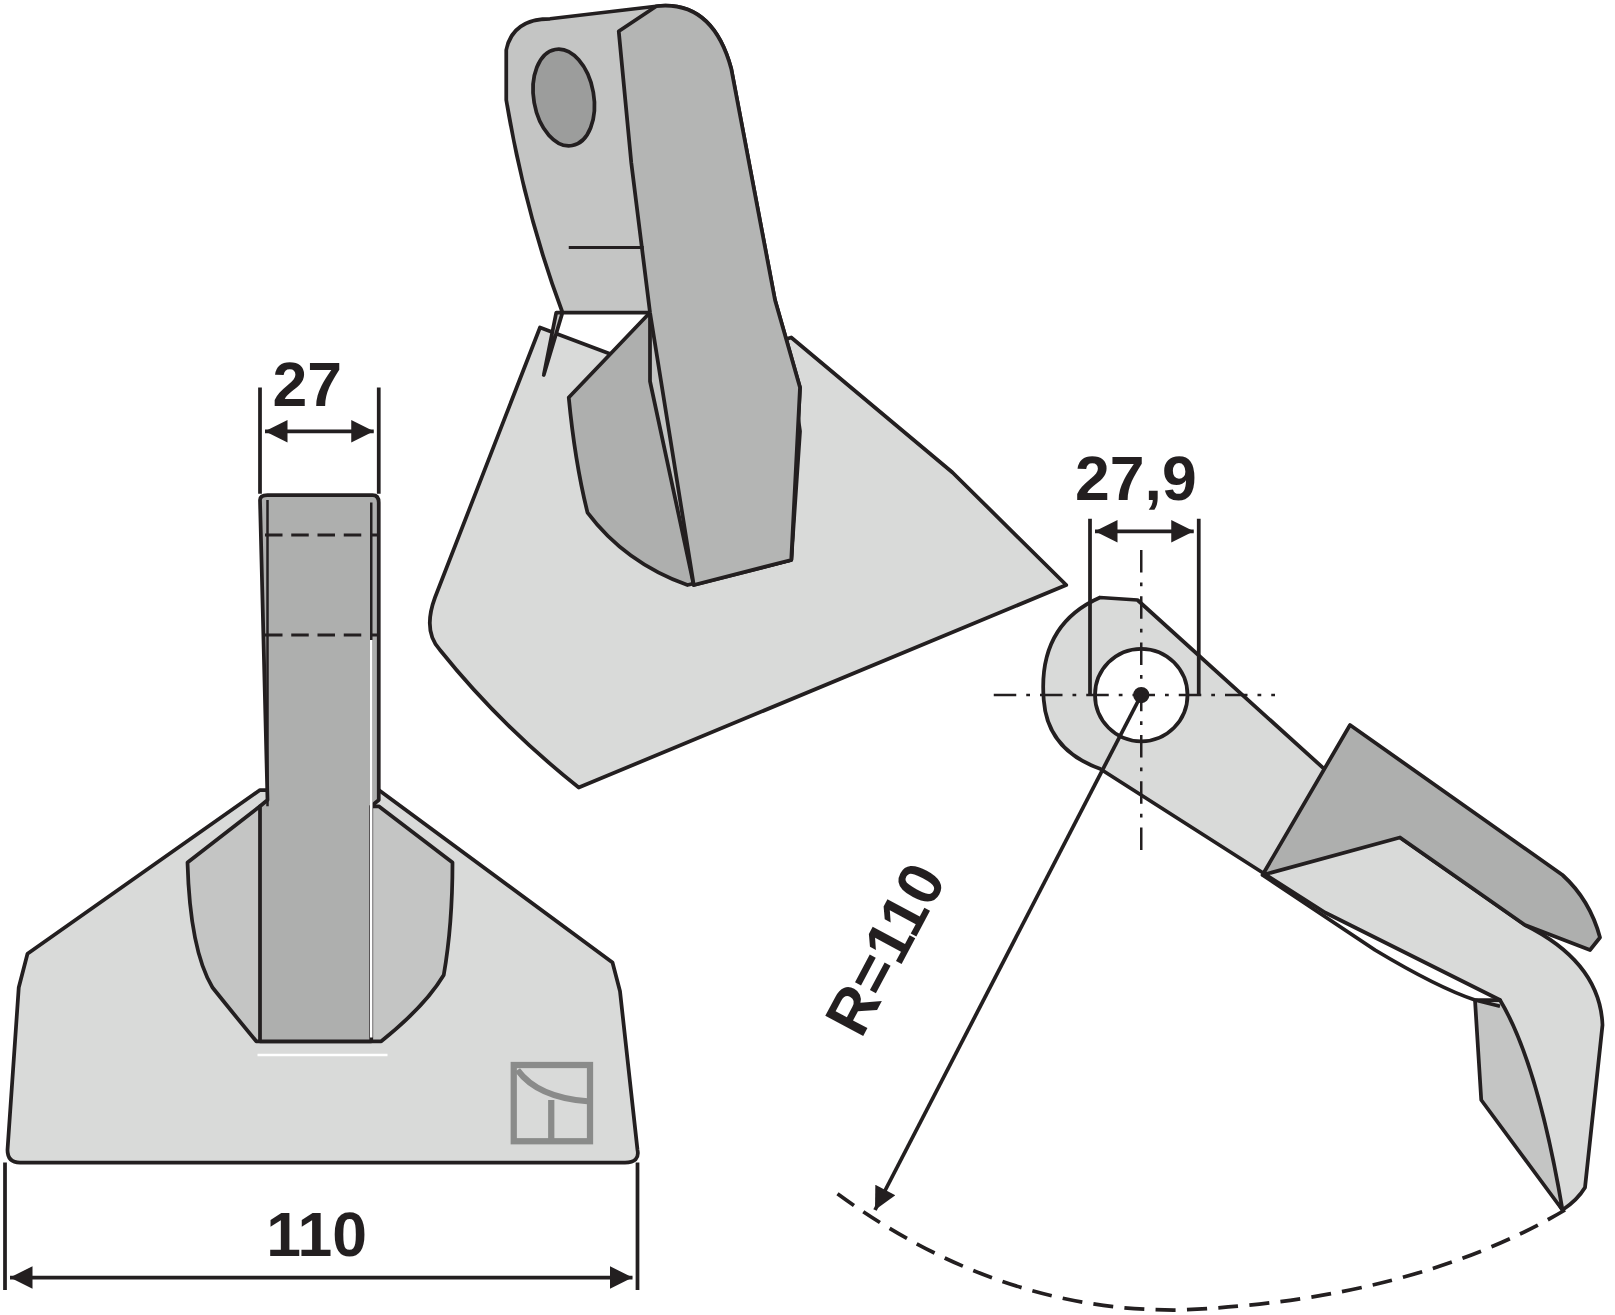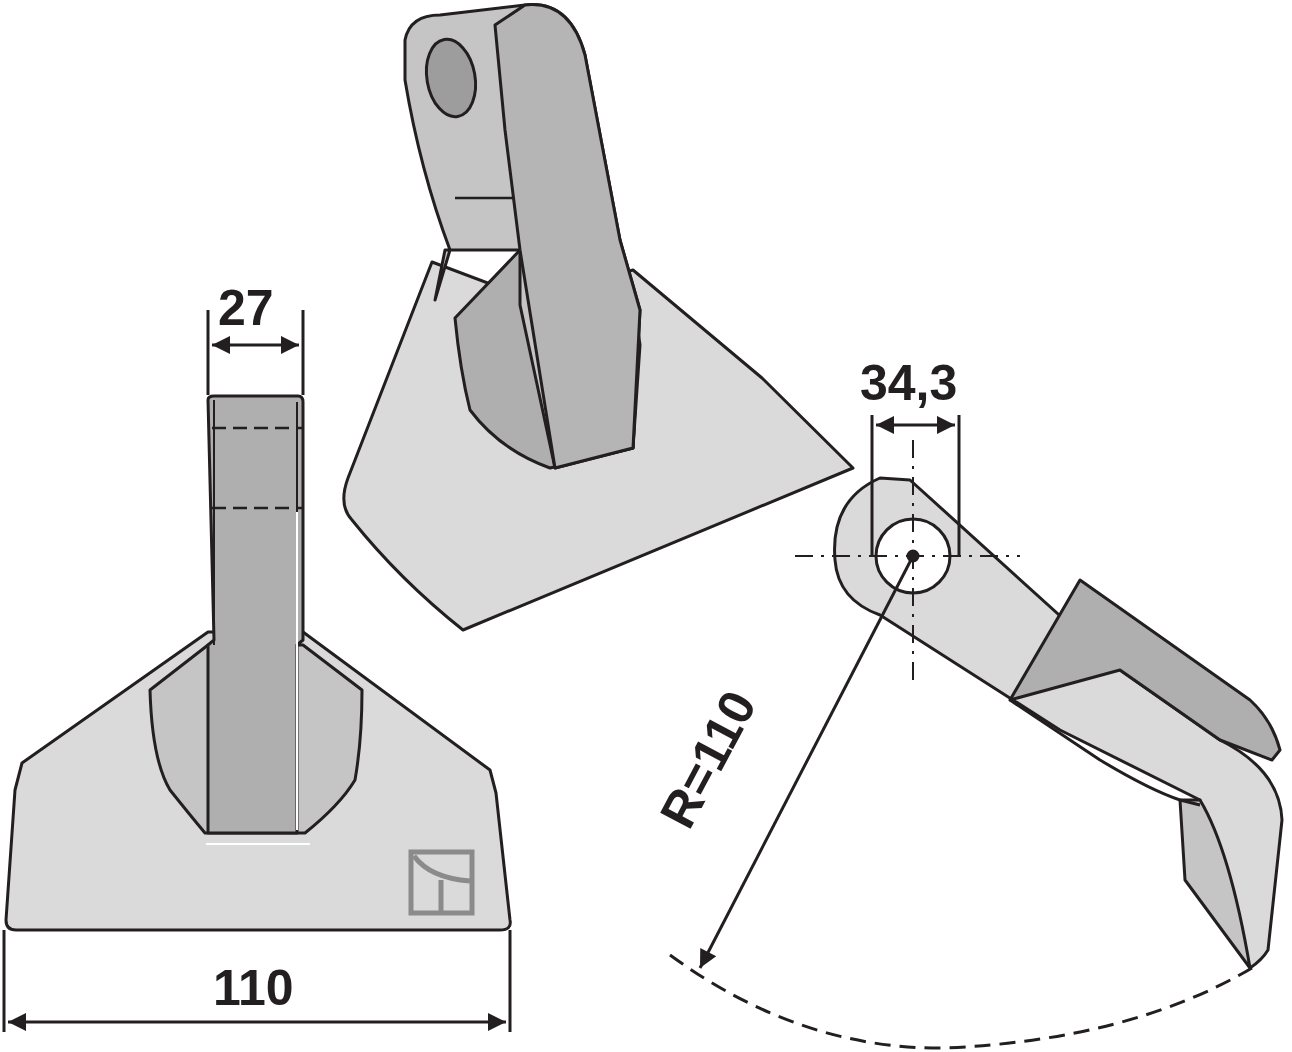--- a/index.html
+++ b/index.html
@@ -90,14 +90,14 @@
   </g>
 
   <g stroke="#231f20" stroke-width="3" fill="none">
     <line x1="913" y1="556" x2="700" y2="968" marker-end="url(#arr)"></line>
     <path d="M670,955 Q800,1050 945,1048 Q1130,1040 1252,968" stroke-dasharray="16,9"></path>
   </g>
 </svg>
 
 <div class="dim-label" id="lbl-22">27</div>
 <div class="dim-label" id="lbl-110">110</div>
-<div class="dim-label" id="lbl-205">34,3</div>
+<div class="dim-label" id="lbl-205">27,9</div>
 <div class="dim-label" id="lbl-r110">R=110</div>
 
 </body></html>

